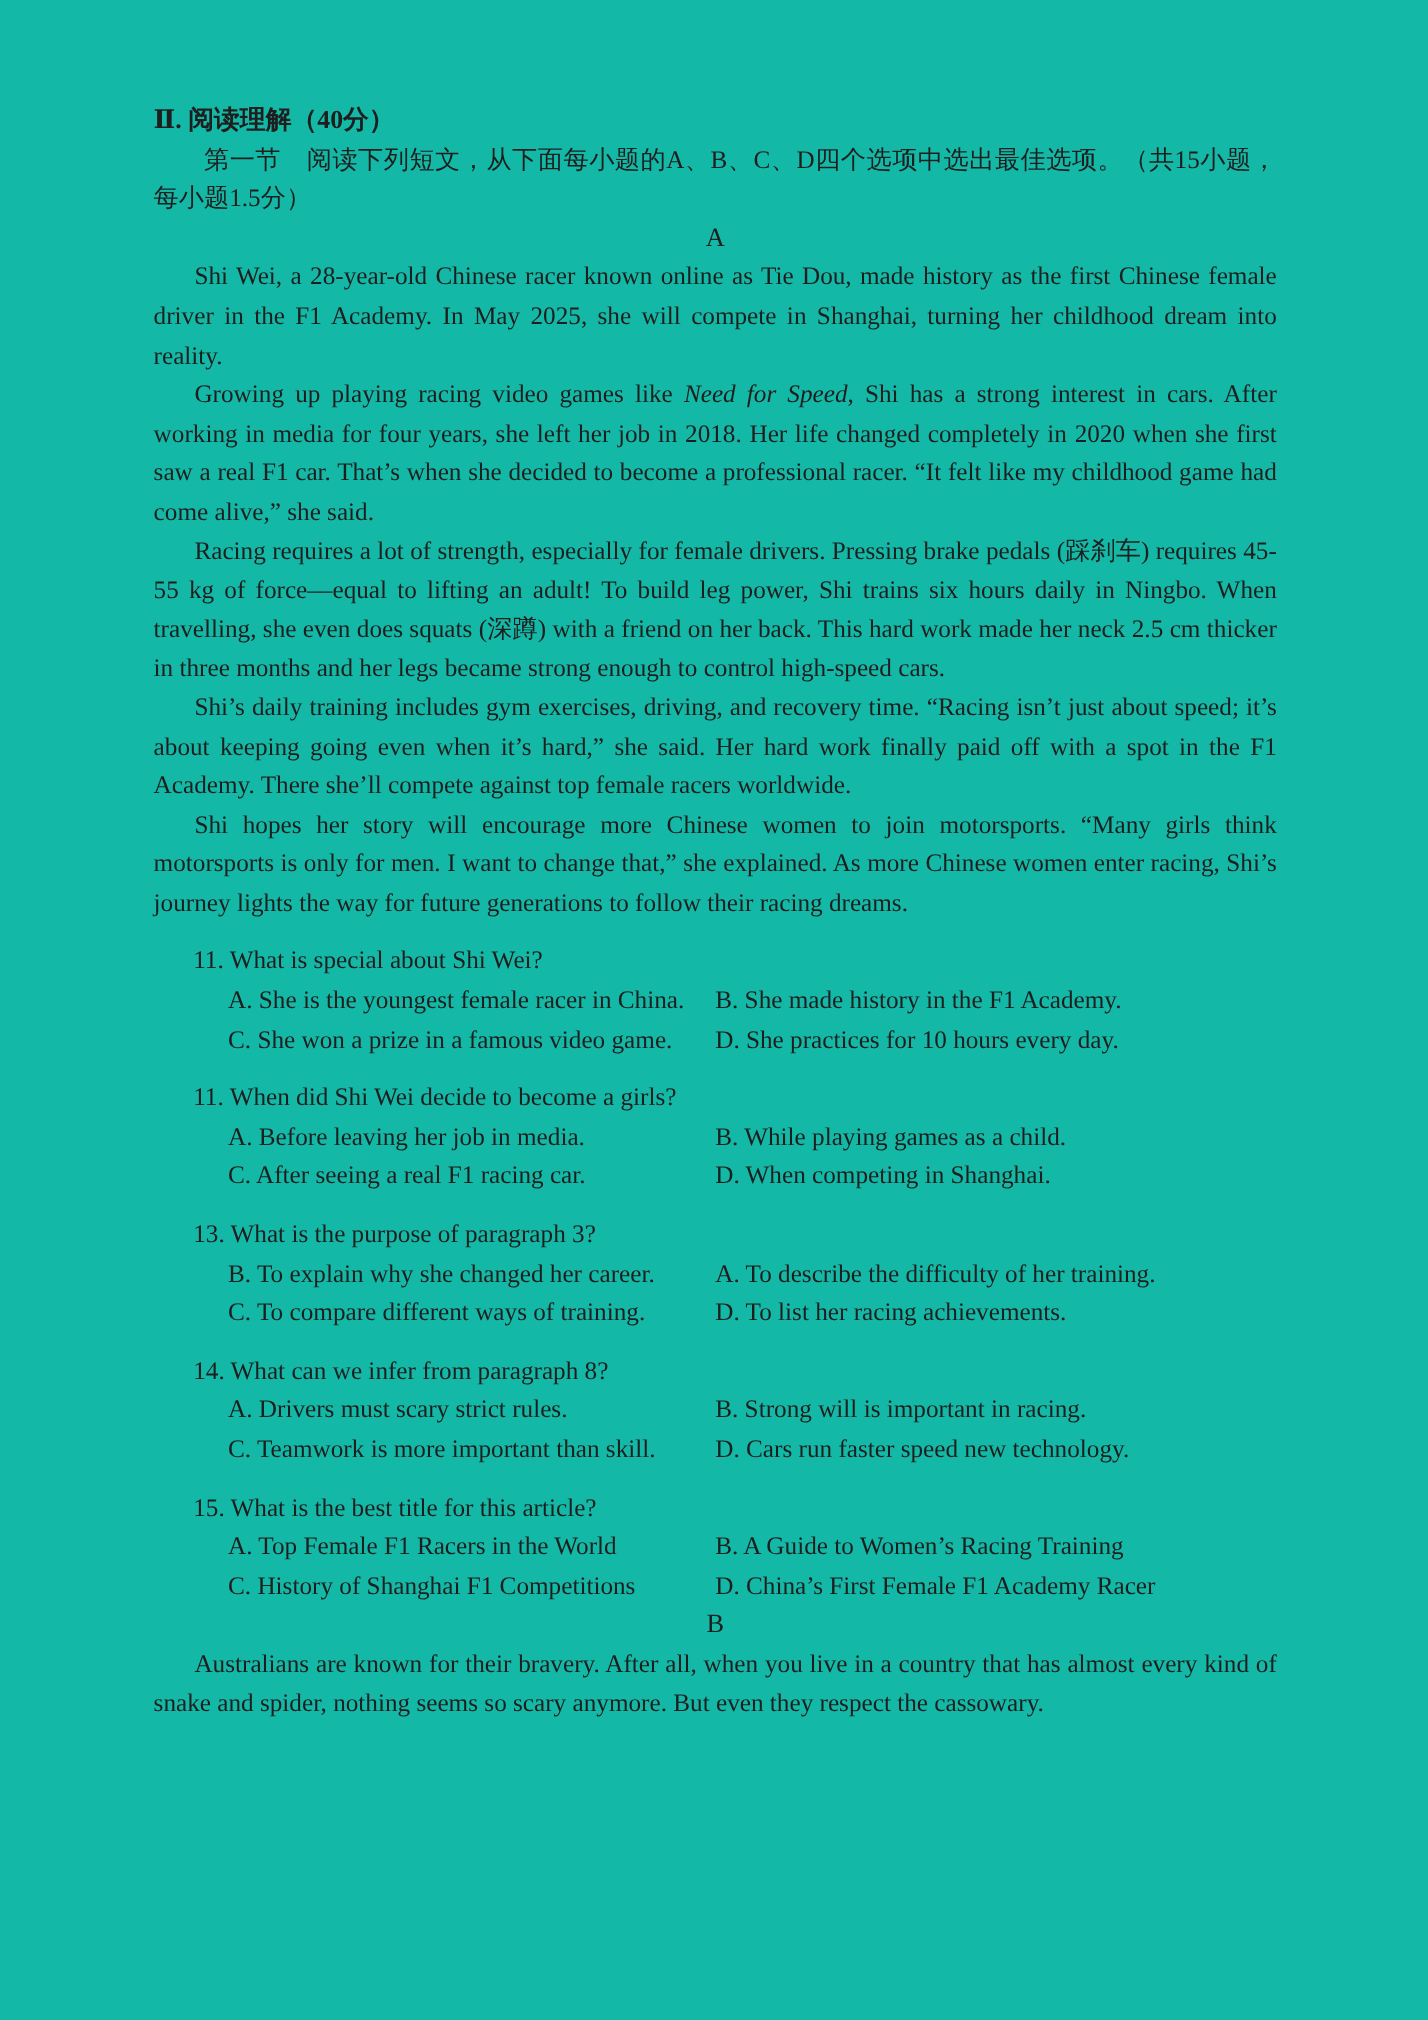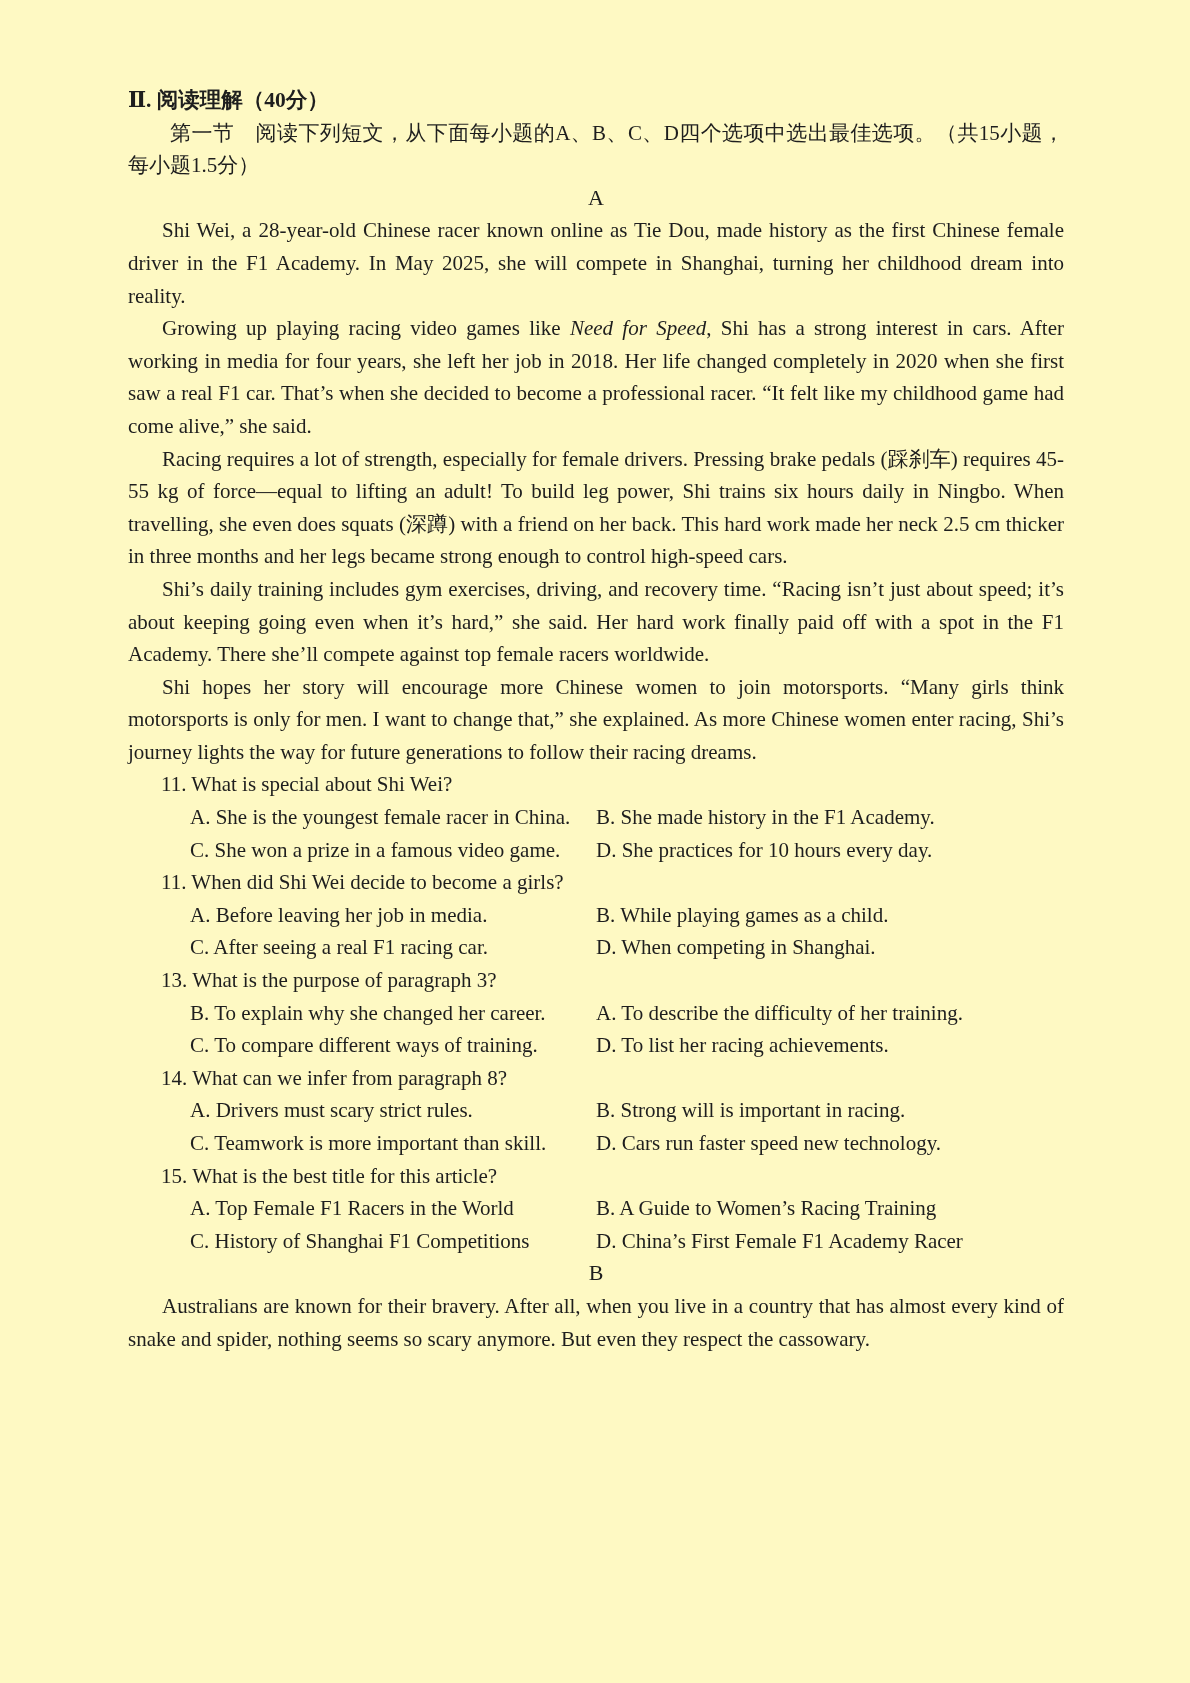--- a/index.html
+++ b/index.html
@@ -5,21 +5,21 @@
   html, body {
     margin: 0;
     padding: 0;
     background: #f4f4f1;
   }
   .sheet {
     position: relative;
     width: 1190px;
     height: 1683px;
     margin: 0 auto;
-    background: #fef9c3;
+    background: #14b8a6;
     box-sizing: border-box;
     padding: 84px 126px 0 128px;
     font-family: "Liberation Serif", "DejaVu Serif", serif;
     color: #1e1e1e;
   }
   .content {
     width: 936px;
     font-size: 21px;
     line-height: 32.6px;
   }
@@ -33,21 +33,21 @@
     text-align: justify;
   }
   .passage-label {
     text-align: center;
     font-size: 22px;
   }
   .para {
     text-indent: 34px;
     text-align: justify;
   }
-  .q { margin-left: 33px; }
+  .q { margin-left: 33px; margin-top: 16px; }
   .opts {
     display: grid;
     grid-template-columns: 406px 1fr;
     margin-left: 29px;
   }
   .footer {
     position: absolute;
     top: 1404px;
     left: 0;
     width: 1190px;

